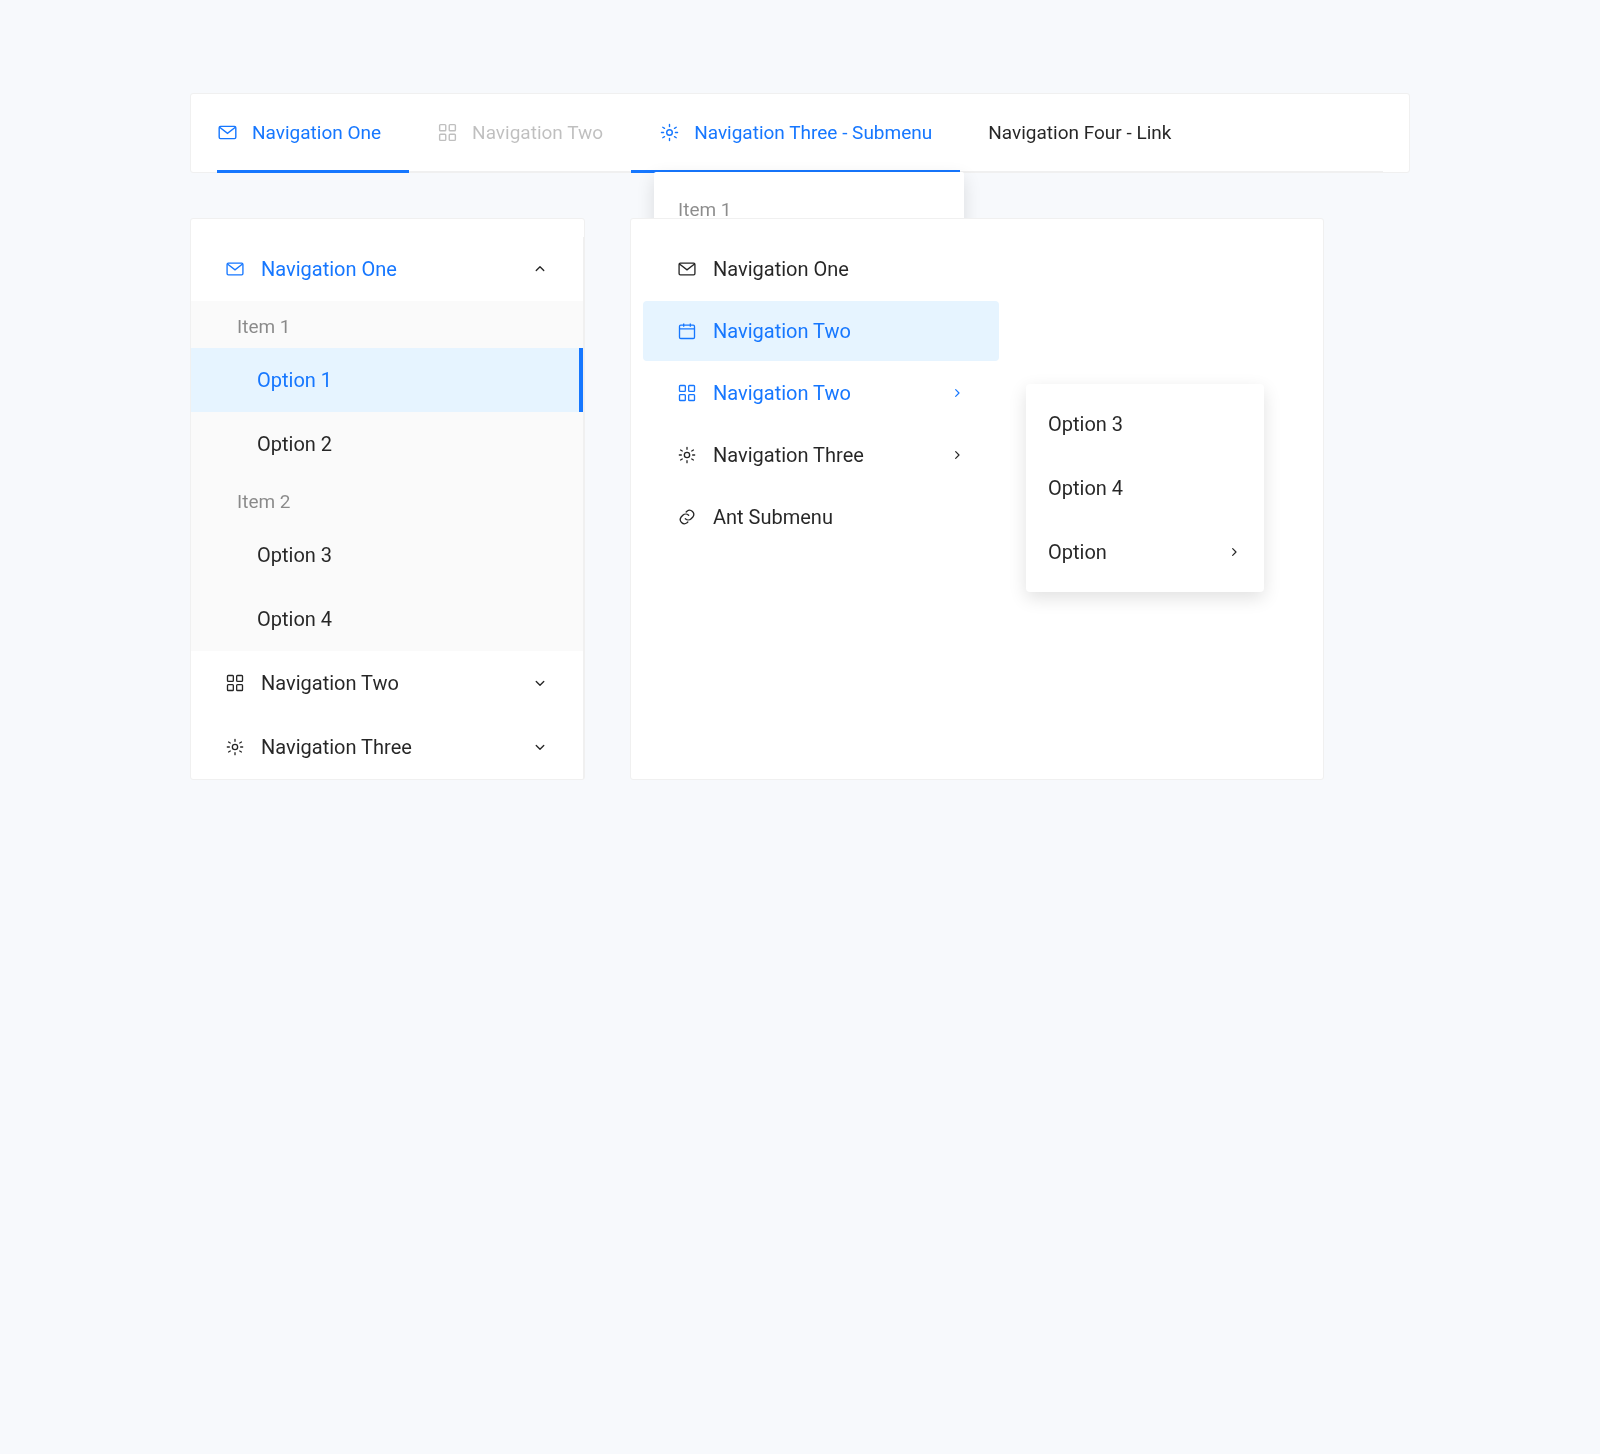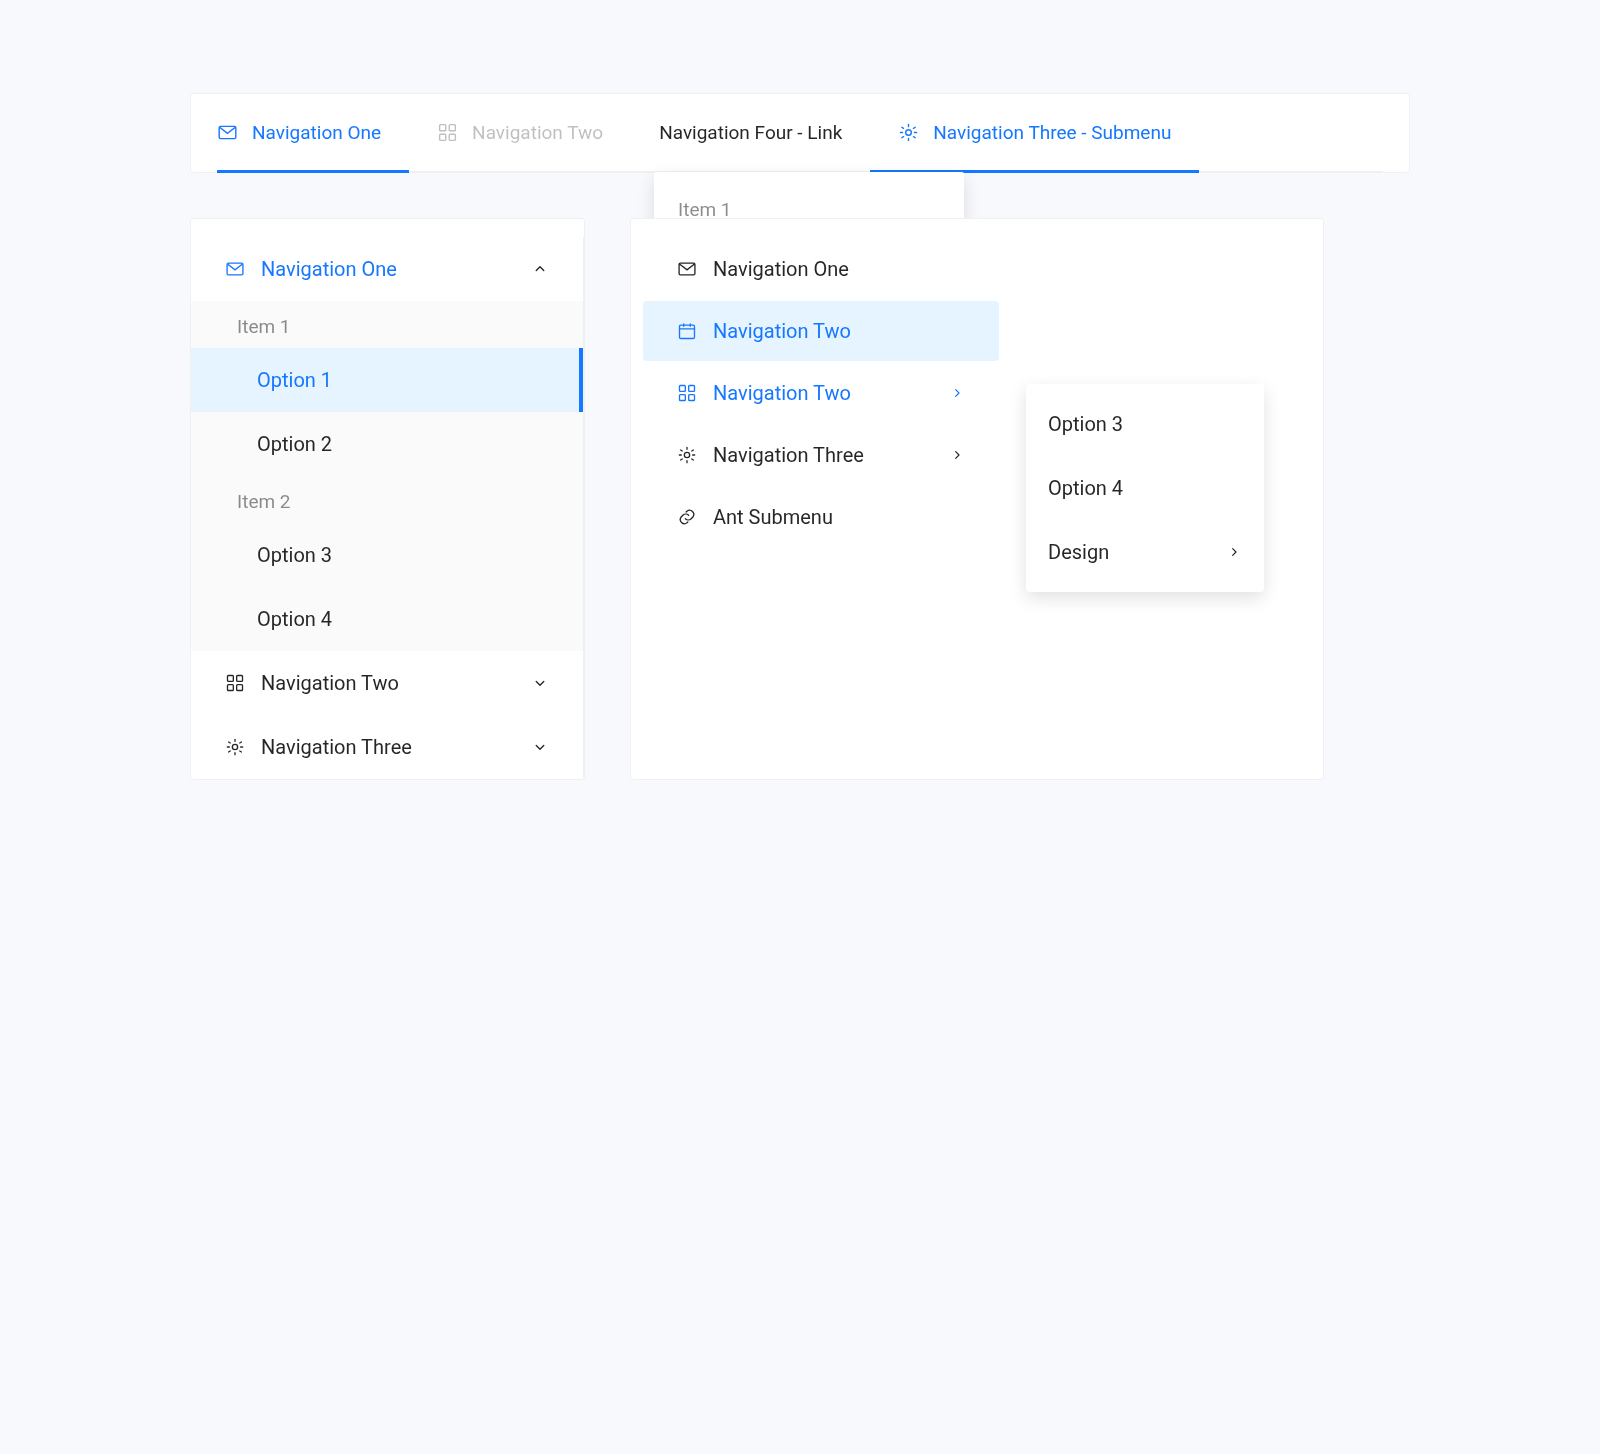--- a/index.html
+++ b/index.html
@@ -213,29 +213,29 @@
       <span>Navigation One</span>
     </div>
 
     <div class="hmenu-item disabled">
       <svg>
           <use href="#i-appstore"></use>
         </svg>
       <span>Navigation Two</span>
     </div>
 
-    <div class="hmenu-item">
-      <span>Navigation Four - Link</span>
-    </div>
-
     <div class="hmenu-item selected">
       <svg>
           <use href="#i-setting"></use>
         </svg>
       <span>Navigation Three - Submenu</span>
+    </div>
+
+    <div class="hmenu-item">
+      <span>Navigation Four - Link</span>
     </div>
   </div>
 
   <div class="dropdown">
     <div class="dd-group">Item 1</div>
     <div class="dd-option">Option 1</div>
     <div class="dd-option">Option 2</div>
     <div class="dd-group">Item 2</div>
     <div class="dd-option">Option 3</div>
     <div class="dd-option">Option 4</div>
@@ -336,21 +336,21 @@
     </div>
 
     <div class="popout">
       <div class="popout-item">
         <span>Option 3</span>
       </div>
       <div class="popout-item">
         <span>Option 4</span>
       </div>
       <div class="popout-item">
-        <span>Design</span>
+        <span>Option</span>
         <svg class="arrow" width="16" height="16">
             <use href="#i-chev-right"></use>
           </svg>
       </div>
     </div>
   </div>
 
 </div>
 
 </body></html>

